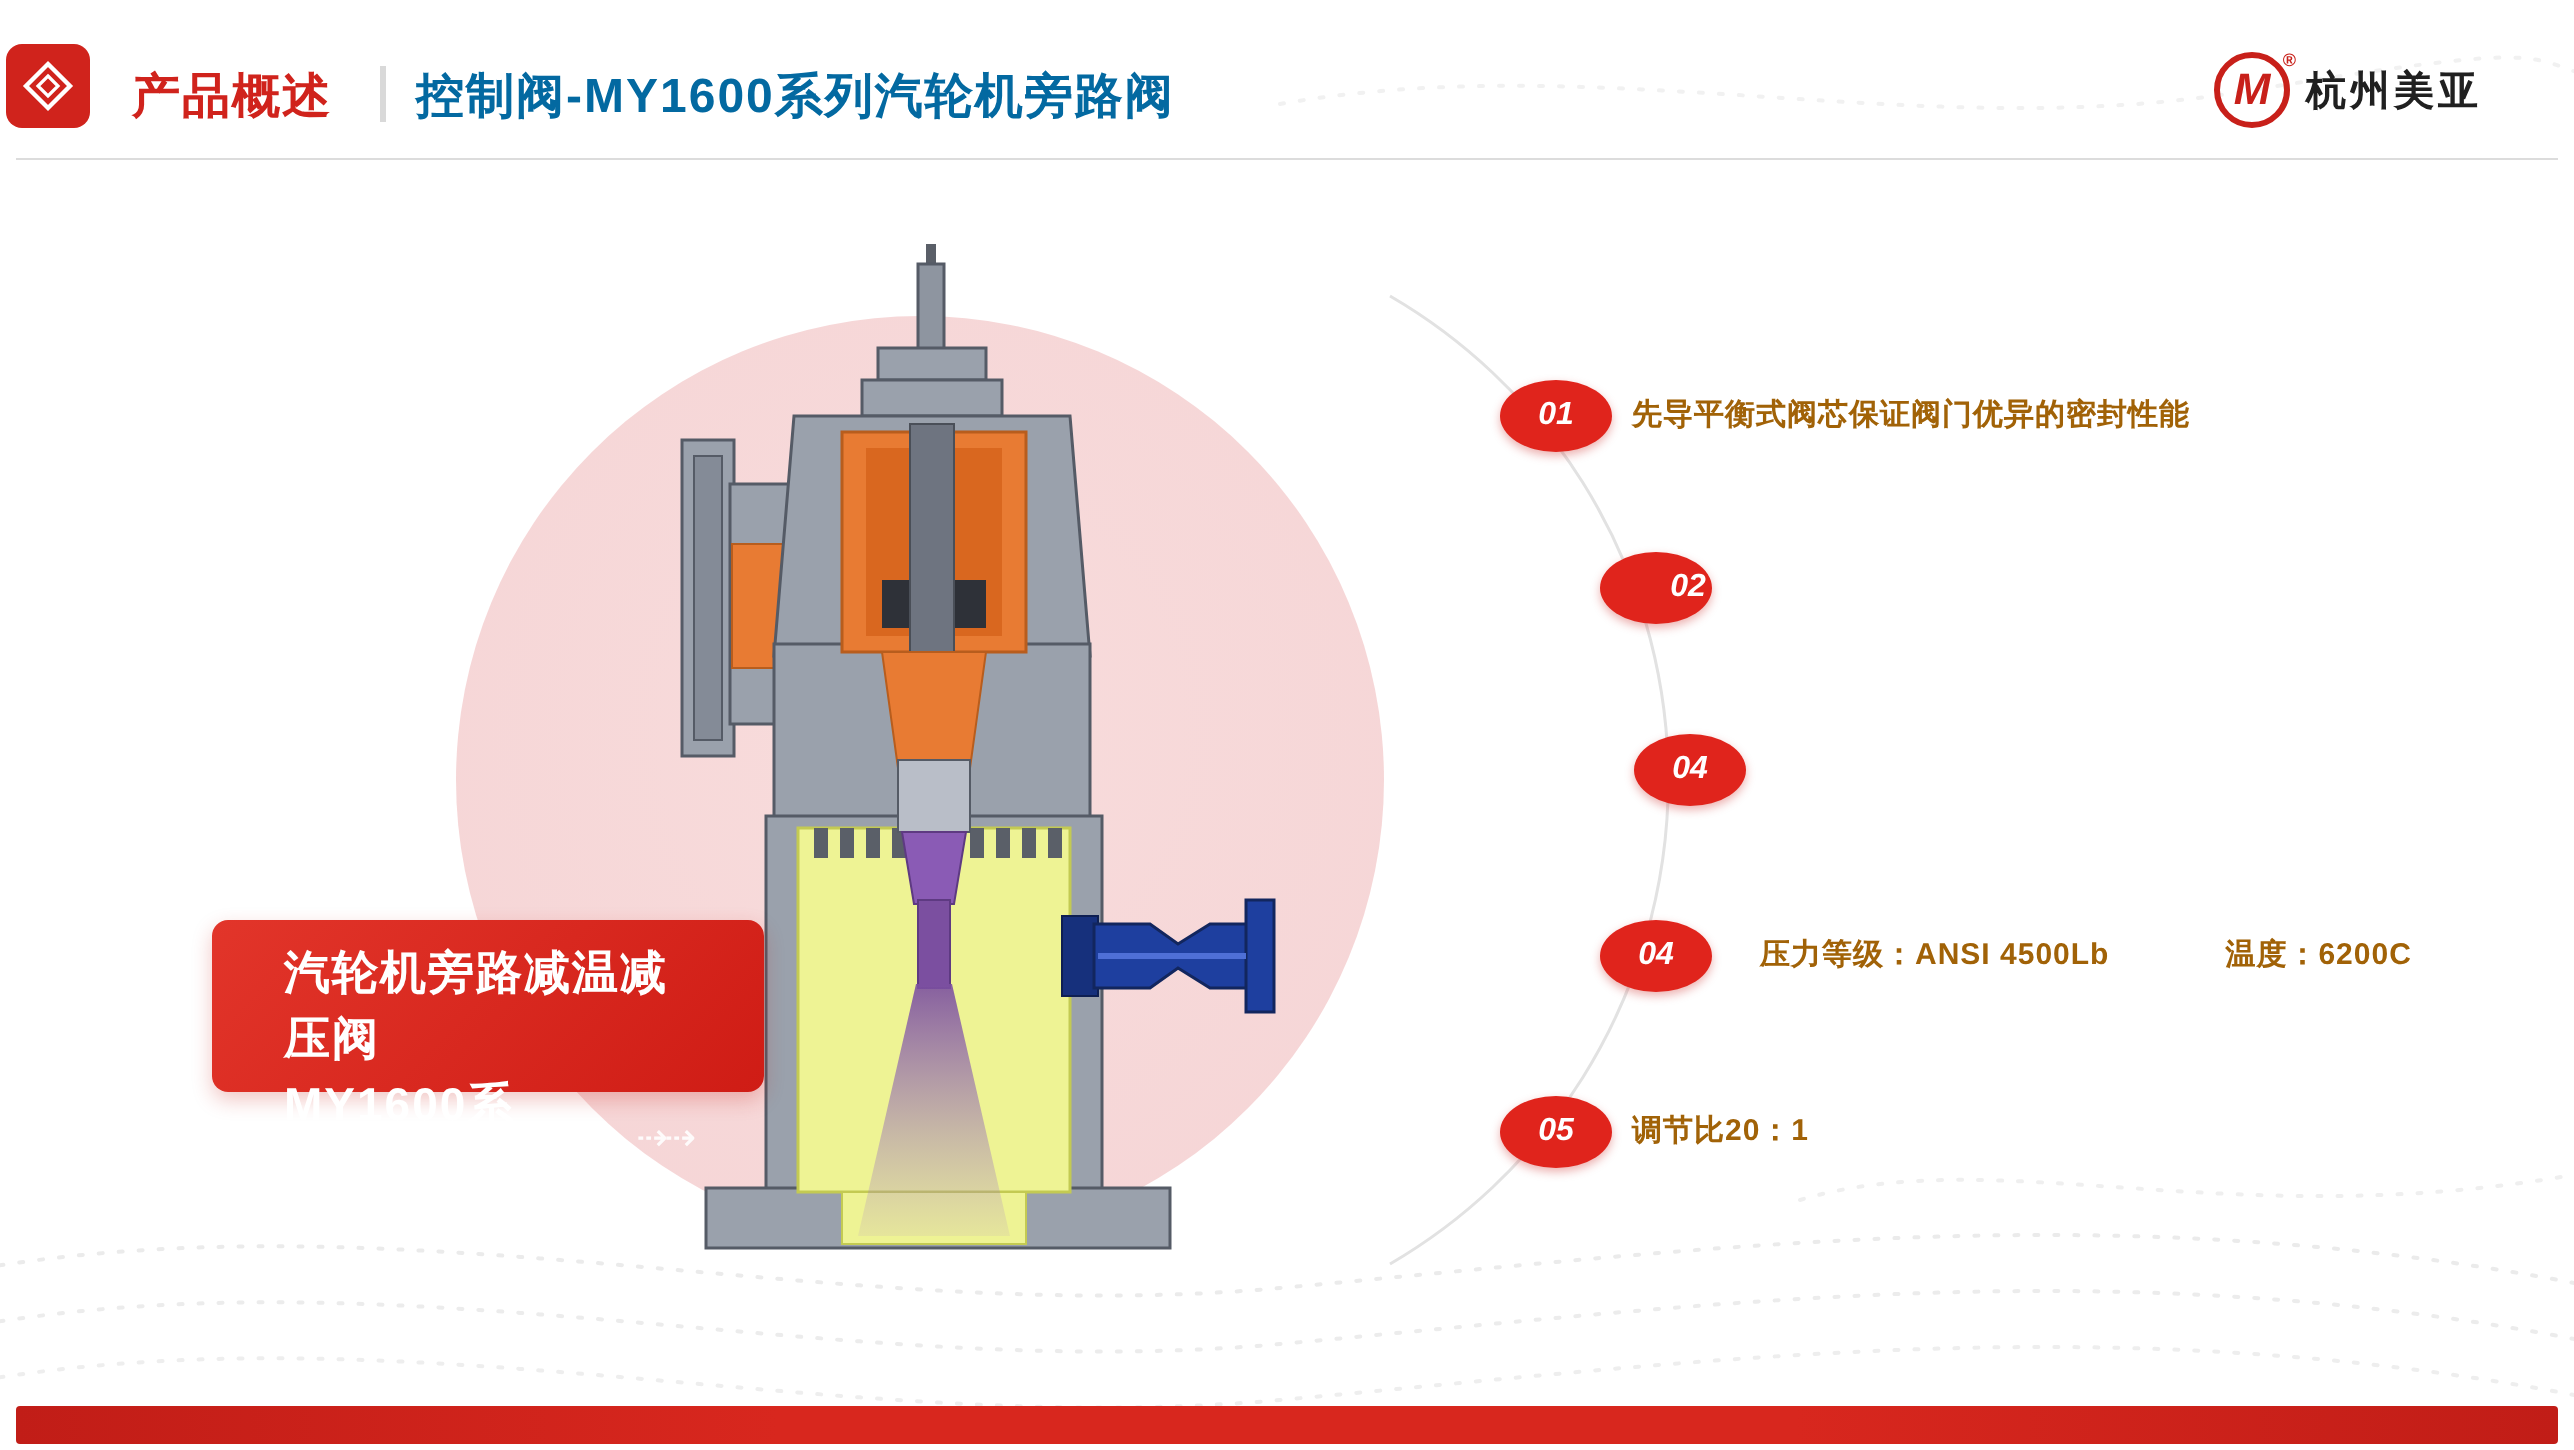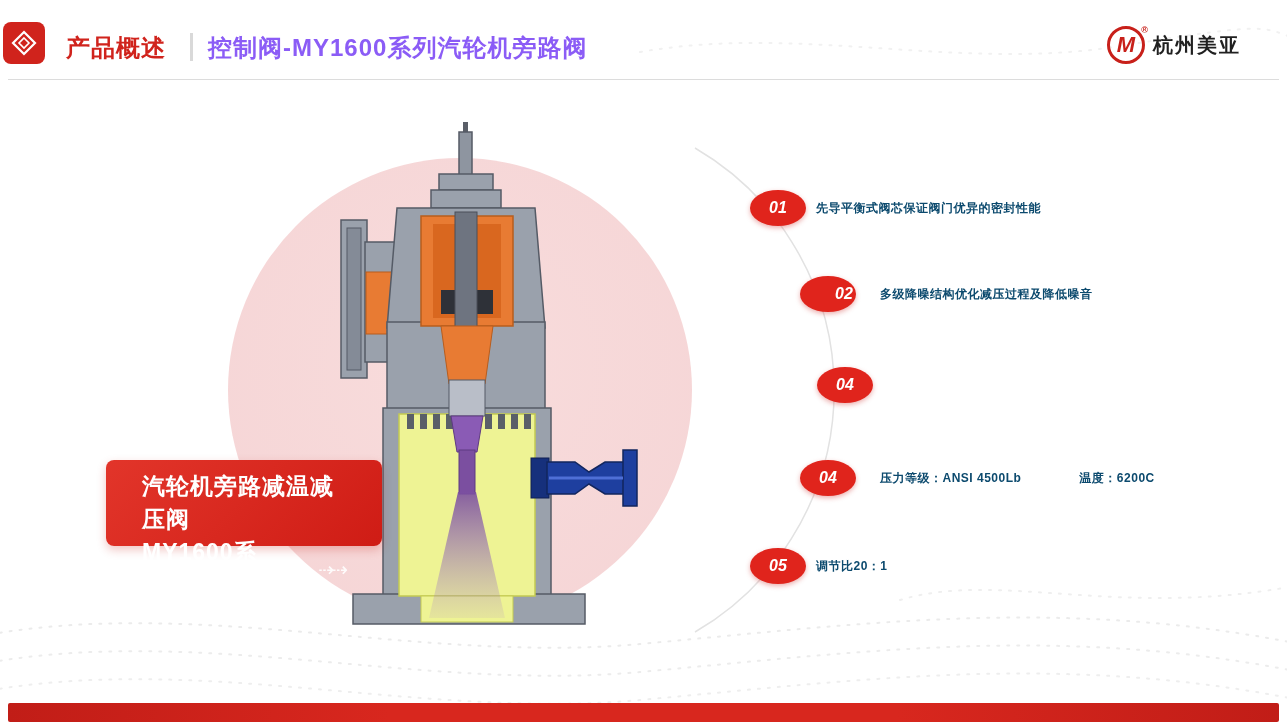--- a/index.html
+++ b/index.html
@@ -10,21 +10,21 @@
   
   .bg-decor { position:absolute; inset:0; z-index:0; pointer-events:none; }
 
   
   .corner-icon { position:absolute; left:3px; top:22px; width:42px; height:42px;
     background:#d0231c; border-radius:8px; z-index:5; display:flex; align-items:center; justify-content:center; }
   .section-label { position:absolute; left:66px; top:32px; font-size:24px; font-weight:bold;
     color:#d0231c; letter-spacing:1px; z-index:5; }
   .header-divider { position:absolute; left:190px; top:33px; width:3px; height:28px; background:#d9d9d9; z-index:5; }
   .page-title { position:absolute; left:208px; top:32px; font-size:24px; font-weight:bold;
-    color:#8b5cf6; letter-spacing:1px; z-index:5; }
+    color:#0369a1; letter-spacing:1px; z-index:5; }
   .brand { position:absolute; right:46px; top:26px; display:flex; align-items:center; gap:8px; z-index:5; }
   .brand-mark { position:relative; width:38px; height:38px; border:3px solid #c8201a; border-radius:50%;
     display:flex; align-items:center; justify-content:center; color:#c8201a; font-size:22px;
     font-weight:bold; font-style:italic; }
   .brand-reg { position:absolute; top:-4px; right:-6px; font-size:9px; font-style:normal; color:#c8201a; }
   .brand-name { font-size:20px; font-weight:bold; color:#202020; letter-spacing:2px; }
   .header-rule { position:absolute; left:8px; right:8px; top:79px; height:1px; background:#dcdcdc; z-index:4; }
 
   
   .pink-circle { position:absolute; left:228px; top:158px; width:464px; height:464px; border-radius:50%;
@@ -39,21 +39,21 @@
   .label-line2-row { display:flex; align-items:center; }
   .label-line2 { font-size:23px; font-weight:bold; line-height:33px; letter-spacing:1px; }
   .label-arrows { margin-left:38px; font-size:19px; opacity:.92; letter-spacing:-2px; }
 
   
   .badge { position:absolute; width:56px; height:36px; border-radius:50%; background:#e0241c;
     color:#ffffff; font-size:16px; font-weight:bold; font-style:italic; text-align:center;
     line-height:36px; z-index:3; box-shadow:0 2px 5px rgba(200,30,25,.35); }
   .b1 { left:750px; top:190px; } .b2 { left:800px; top:276px;padding-left:32px; } .b3 { left:817px; top:367px; }
   .b4 { left:800px; top:460px; } .b5 { left:750px; top:548px; }
-  .ftext { position:absolute; font-size:12px; font-weight:600; color:#0c4a6e; z-index:3;
+  .ftext { position:absolute; font-size:15px; font-weight:600; color:#a16207; z-index:3;
     line-height:26px; letter-spacing:.5px; }
   .t1 { left:816px; top:195px; }
   .t2 { left:880px; top:281px; }
   .t3 { left:872px; top:357px; width:328px; text-align:center; }
   .t4 { left:880px; top:465px; white-space:nowrap; }
   .t4 .gap2 { margin-left:58px; }
   .t5 { left:816px; top:553px; }
 
   
   .footer-bar { position:absolute; left:8px; right:8px; bottom:3px; height:19px;
@@ -158,21 +158,20 @@
     </div>
   </div>
 
   <div class="badge b1">01</div>
   <div class="badge b2">02</div>
   <div class="badge b3">04</div>
   <div class="badge b4">04</div>
   <div class="badge b5">05</div>
 
   <div class="ftext t1">先导平衡式阀芯保证阀门优异的密封性能</div>
-  <div class="ftext t2">多级降噪结构优化减压过程及降低噪音</div>
   <div class="ftext t4">
     <span>压力等级：ANSI  4500Lb</span><span class="gap2">温度：6200C</span>
   </div>
   <div class="ftext t5">调节比20：1</div>
 
   <div class="footer-bar"></div>
 
 </div>
 
 </body></html>

